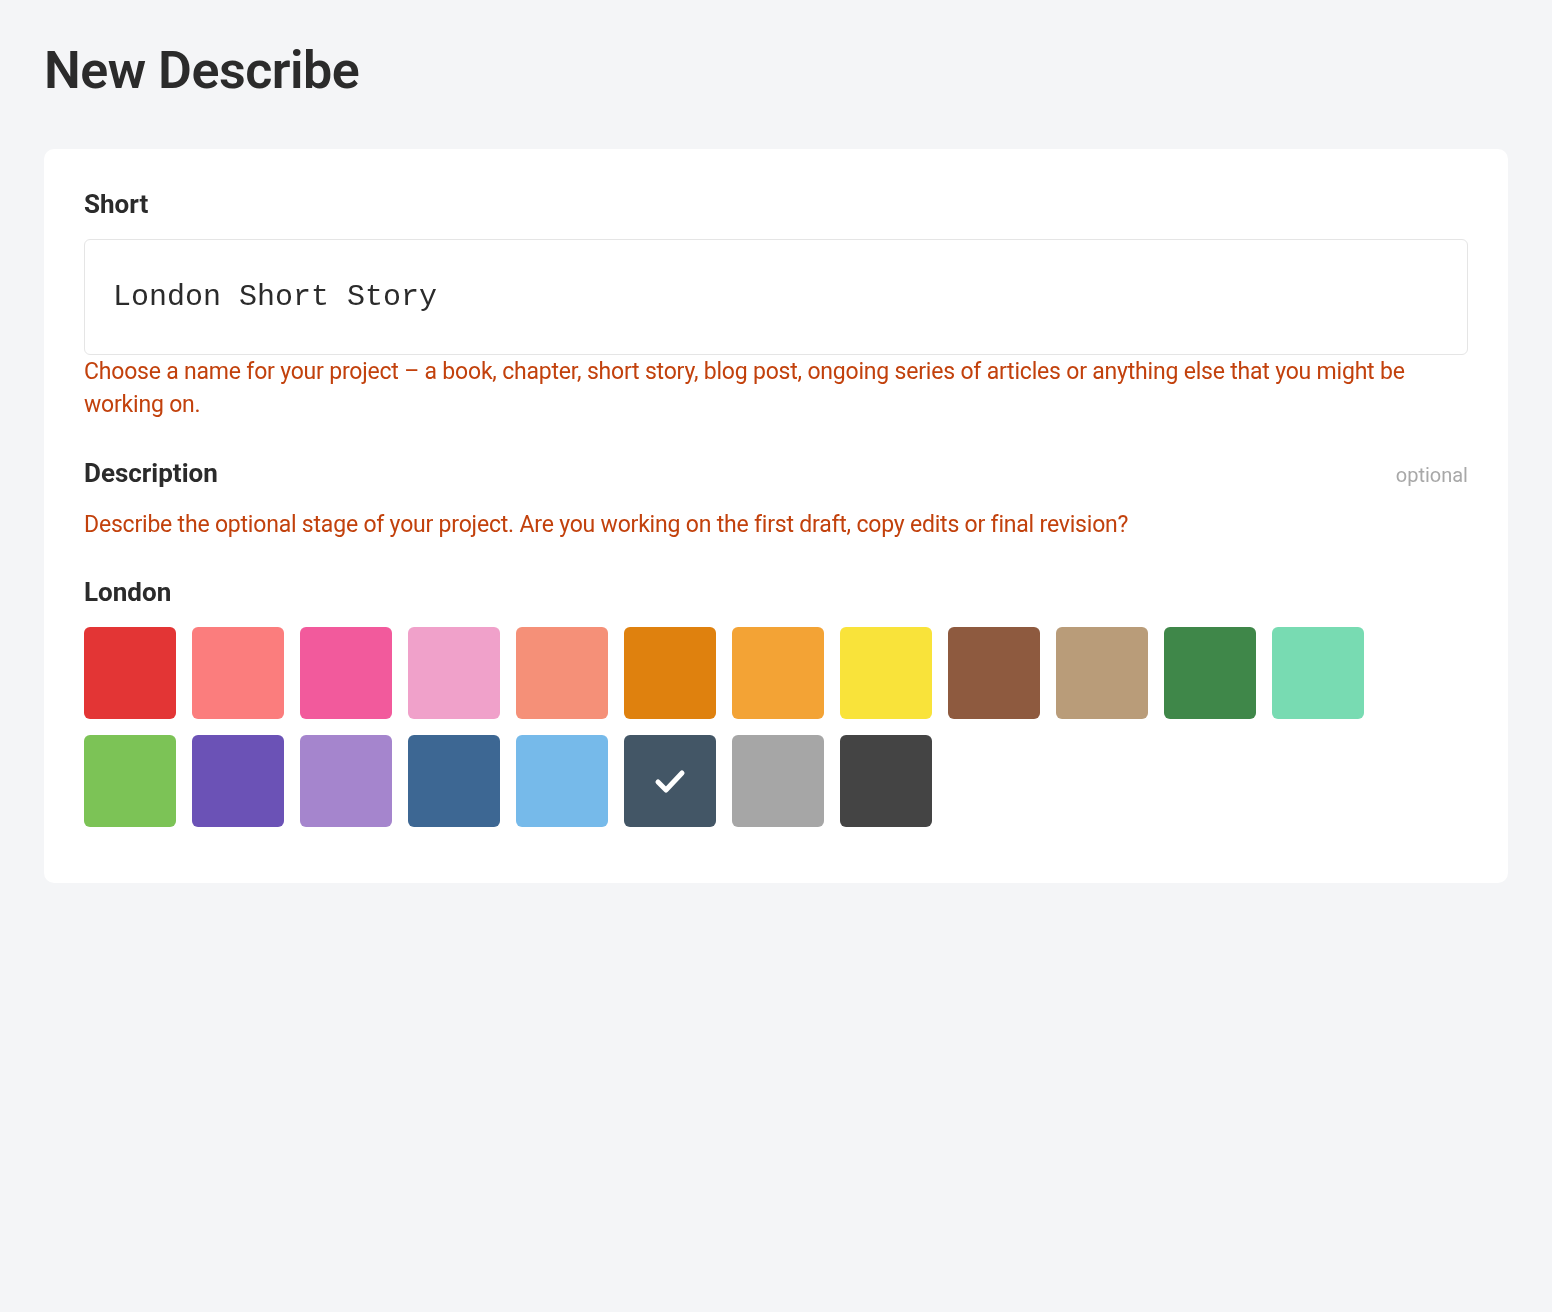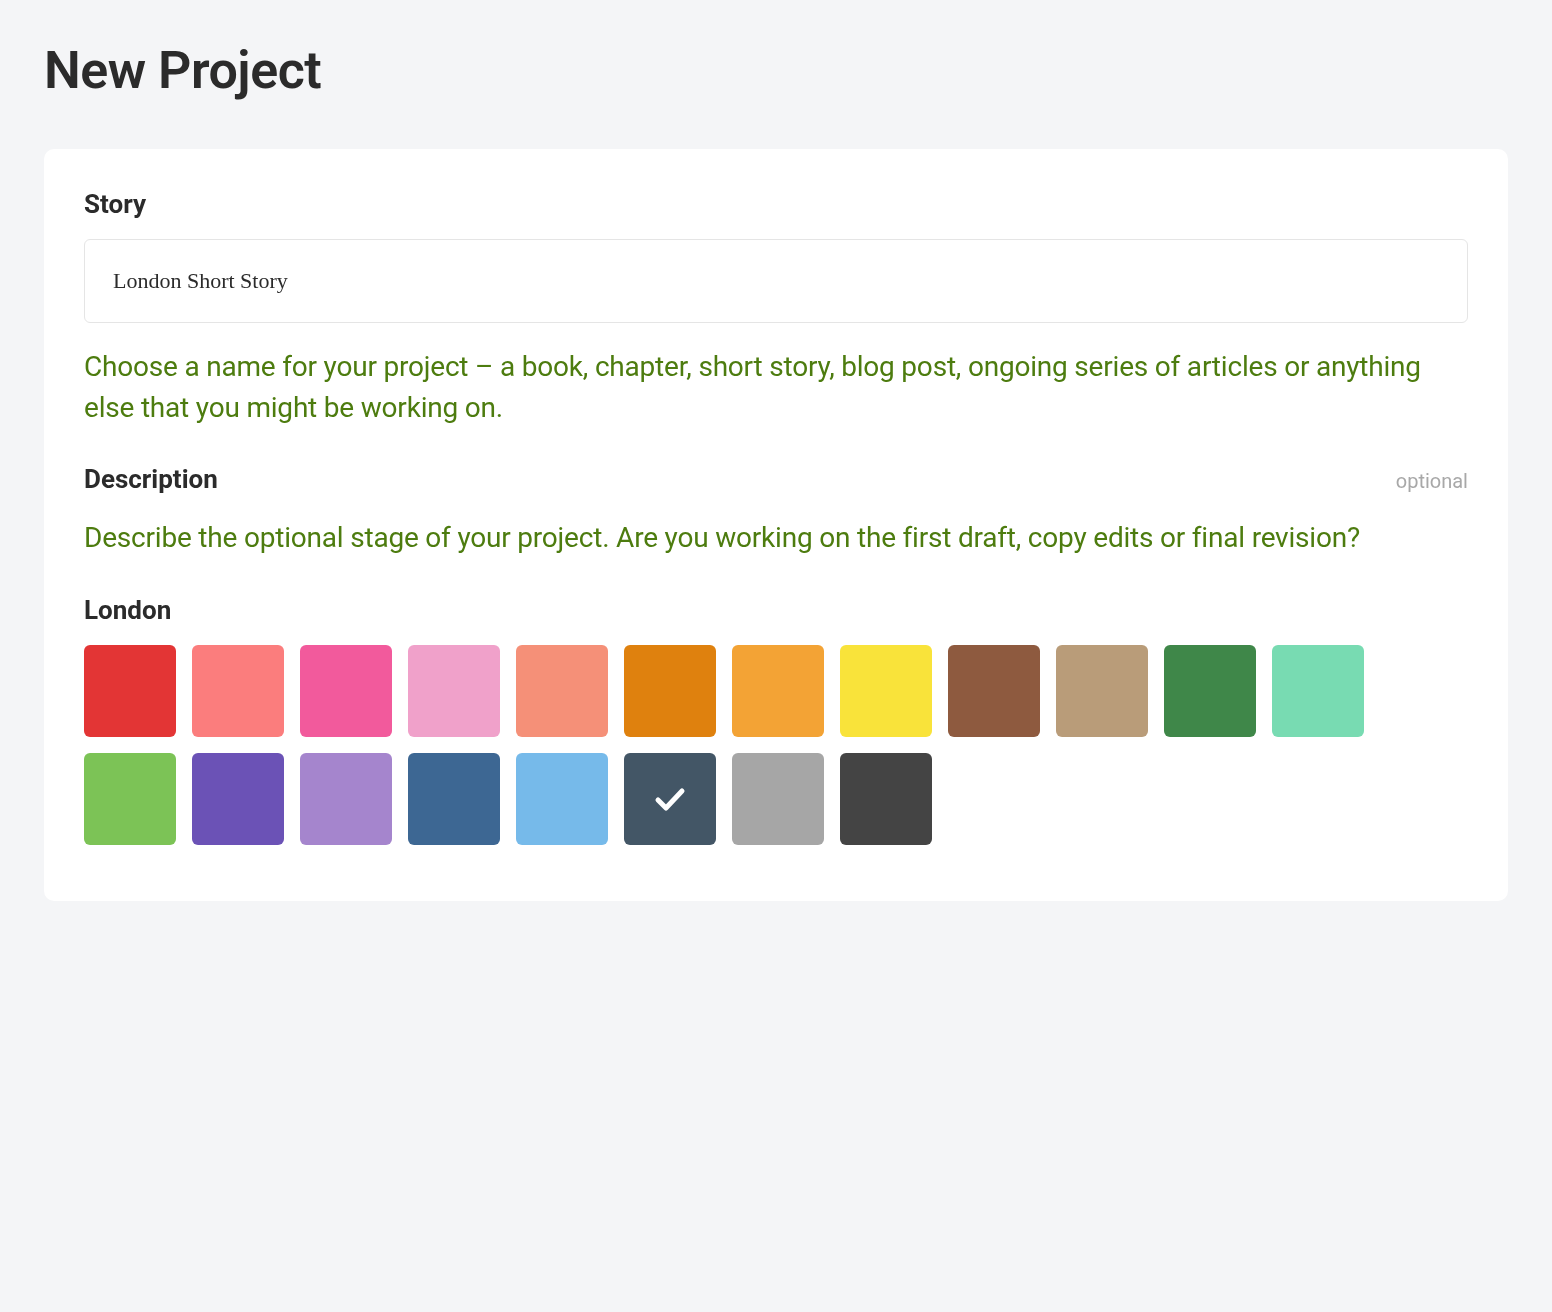--- a/index.html
+++ b/index.html
@@ -47,35 +47,34 @@
     }
 
     .optional-tag {
       font-size: 20px;
       font-weight: 400;
       color: #a8a8a8;
     }
 
     .text-input {
       width: 100%;
-      padding: 28px 28px;
-      font-size: 22px;
-      font-family: Liberation Serif, serif;
+      padding: 40px 28px;
+      font-size: 30px;
+      font-family: Liberation Mono, monospace;
       color: #2b2b2b;
       border: 1px solid #e5e5e5;
       border-radius: 6px;
       outline: none;
       background: #ffffff;
     }
 
     .help-text {
-      font-size: 28px;
+      font-size: 23px;
       line-height: 1.45;
-      color: #4d7c0f;
-      margin-top: 24px;
+      color: #c2410c;
       letter-spacing: -0.2px;
     }
 
     .color-grid {
       display: flex;
       flex-wrap: wrap;
       gap: 16px;
       margin-top: 2px;
     }
 
@@ -104,27 +103,27 @@
       stroke: #ffffff;
       stroke-width: 5;
       stroke-linecap: round;
       stroke-linejoin: round;
       fill: none;
     }
   </style>
 </head>
 <body>
 
-<h1 class="page-title">New Project</h1>
+<h1 class="page-title">New Describe</h1>
 
 <div class="card">
 
   <div class="field-group">
     <div class="field-label-row">
-      <label class="field-label">Story</label>
+      <label class="field-label">Short</label>
     </div>
     <input type="text" class="text-input" value="London Short Story" style="">
     <p class="help-text">Choose a name for your project – a book, chapter, short story, blog post, ongoing series of articles or anything else that you might be working on.</p>
   </div>
 
   <div class="field-group">
     <div class="field-label-row">
       <label class="field-label">Description</label>
       <span class="optional-tag">optional</span>
     </div>

